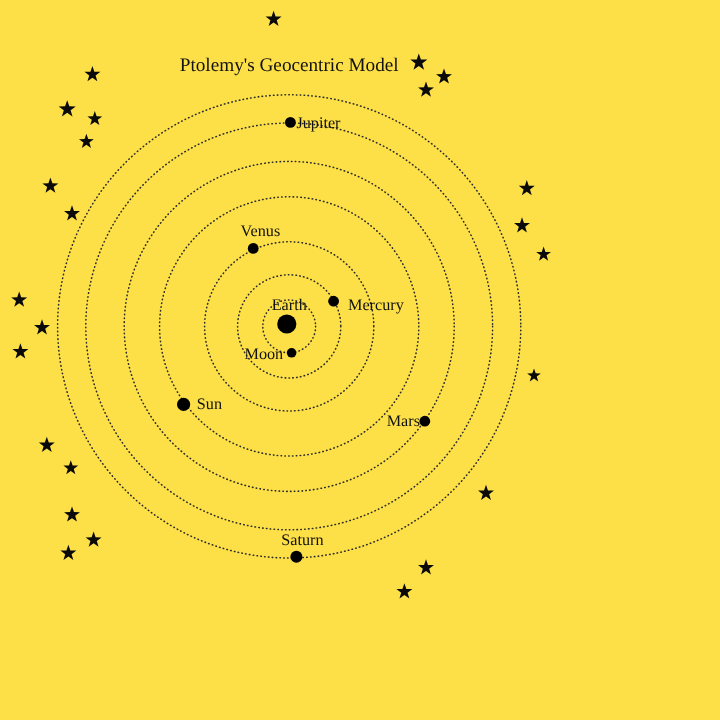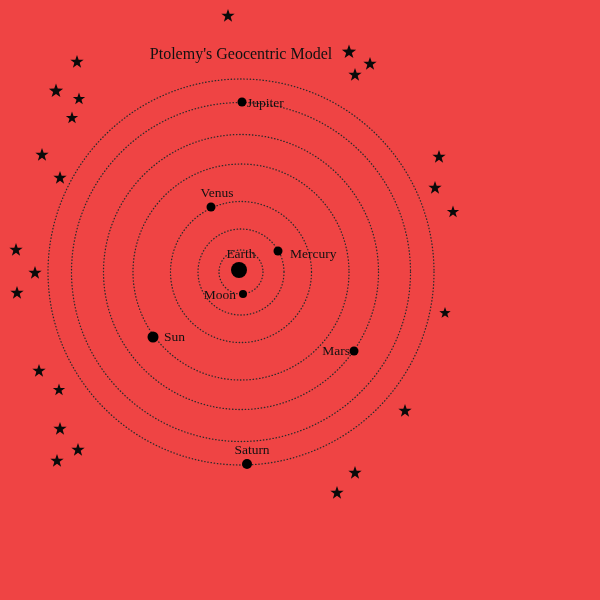--- a/index.html
+++ b/index.html
@@ -1,20 +1,20 @@
 <!DOCTYPE html>
 <html><head>
 <meta charset="utf-8">
 <style>
   html, body { margin: 0; padding: 0; background: #ffffff; }
   .page {
     position: relative;
     width: 600px;
     height: 600px;
-    background: #ef4444;
+    background: #fde047;
     overflow: hidden;
   }
   svg { display: block; }
   .orbit {
     fill: none;
     stroke: #2b2b2b;
     stroke-width: 1.3;
     stroke-dasharray: 0.4 2.8;
     stroke-linecap: round;
   }

